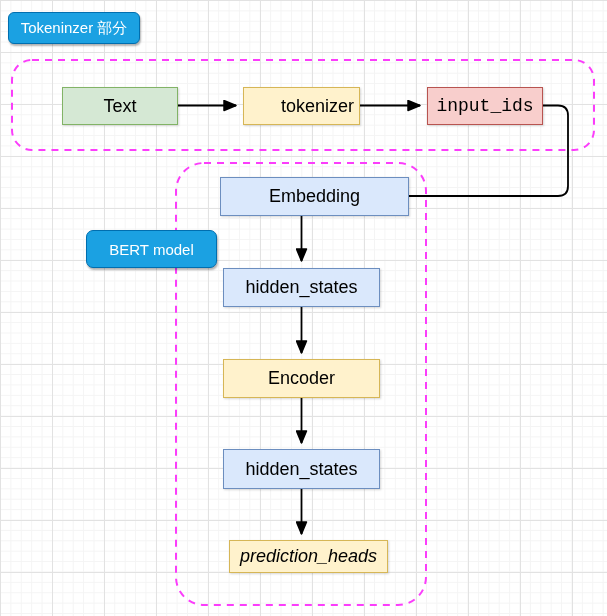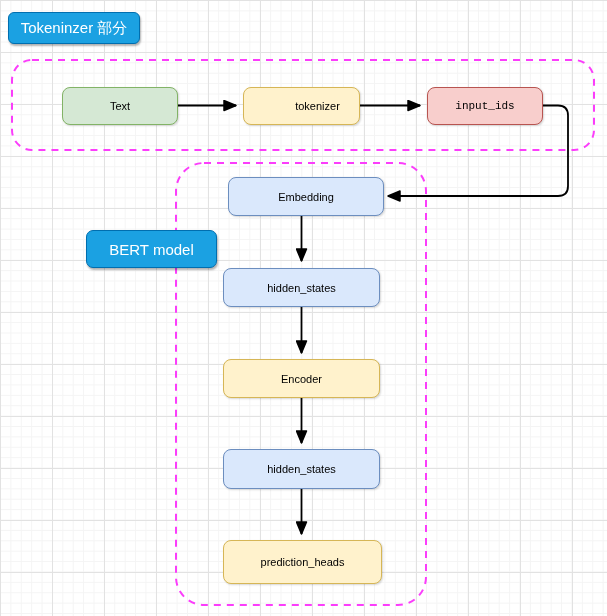--- a/index.html
+++ b/index.html
@@ -30,22 +30,22 @@
     background-size:52px 52px,52px 52px,10.4px 10.4px,10.4px 10.4px;
   }
   svg.overlay{position:absolute;left:0;top:0;}
   .container-rect{fill:none;stroke:var(--container-dash);stroke-width:2;stroke-dasharray:7 6;}
   .edge{fill:none;stroke:var(--arrow);stroke-width:1.8;stroke-linejoin:round;}
   .node{
     position:absolute;
     display:flex;align-items:center;justify-content:center;
     box-sizing:border-box;
     border:1px solid;
-    border-radius:8px;
-    font-size:11px;color:#000;
+    border-radius:0;
+    font-size:18px;color:#000;
     box-shadow:1px 1px 2px rgba(0,0,0,0.16);
     white-space:nowrap;
   }
   .node.green {background:var(--node-green-fill); border-color:var(--node-green-border);}
   .node.yellow{background:var(--node-yellow-fill);border-color:var(--node-yellow-border);}
   .node.red   {background:var(--node-red-fill);   border-color:var(--node-red-border);font-family:Liberation Mono, monospace;}
   .node.blue  {background:var(--node-blue-fill);  border-color:var(--node-blue-border);}
   .section-label{
     position:absolute;
     display:flex;align-items:center;justify-content:center;
@@ -82,27 +82,27 @@
     <path class="edge" d="M301.5,398 L301.5,443" marker-end="url(#arrowhead)"></path>
     <path class="edge" d="M301.5,489 L301.5,534" marker-end="url(#arrowhead)"></path>
   </svg>
 
   <div class="node green" style="left:62px;top:87px;width:116px;height:38px;">Text</div>
 
   <div class="node yellow" style="left:243px;top:87px;width:117px;height:38px;padding-left:32px;">tokenizer</div>
 
   <div class="node red" style="left:427px;top:87px;width:116px;height:38px;">input_ids</div>
 
-  <div class="node blue" style="left:228px;top:177px;width:156px;height:39px;">Embedding</div>
+  <div class="node blue" style="left:220px;top:177px;width:189px;height:39px;">Embedding</div>
 
   <div class="node blue" style="left:223px;top:268px;width:157px;height:39px;">hidden_states</div>
 
   <div class="node yellow" style="left:223px;top:359px;width:157px;height:39px;">Encoder</div>
 
   <div class="node blue" style="left:223px;top:449px;width:157px;height:40px;">hidden_states</div>
 
-  <div class="node yellow" style="left:223px;top:540px;width:159px;height:44px;">prediction_heads</div>
+  <div class="node yellow" style="left:229px;top:540px;width:159px;height:33px;font-style:italic;">prediction_heads</div>
 
   <div class="section-label" style="left:8px;top:12px;width:132px;height:32px;border-radius:6px;">Tokeninzer 部分</div>
 
   <div class="section-label" style="left:86px;top:230px;width:131px;height:38px;">BERT model</div>
 
 </div>
 
 </body></html>

